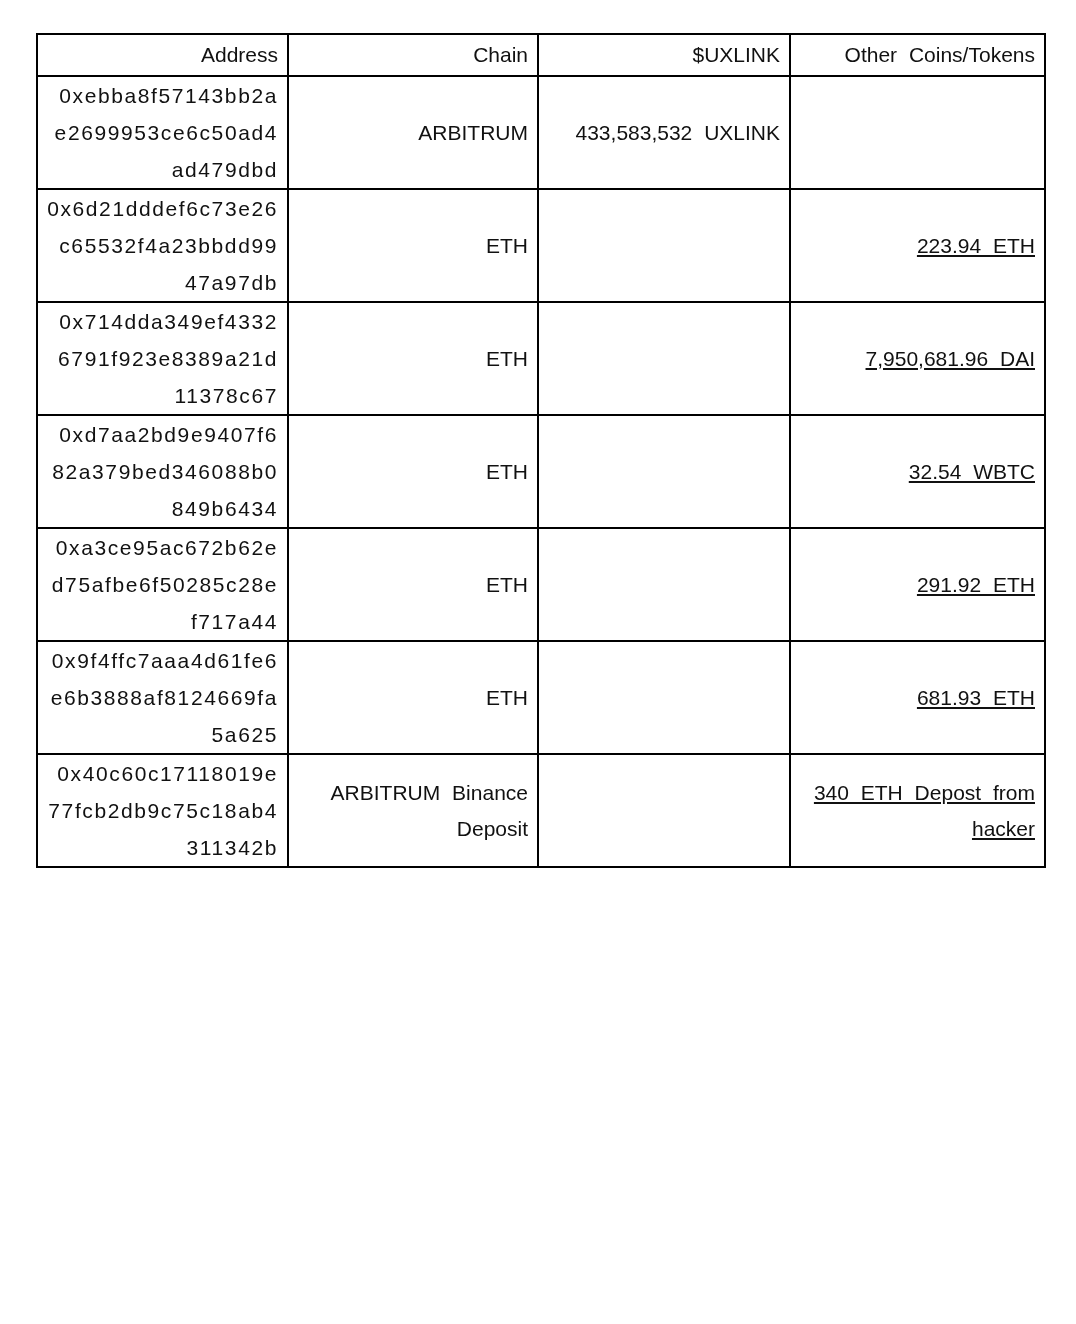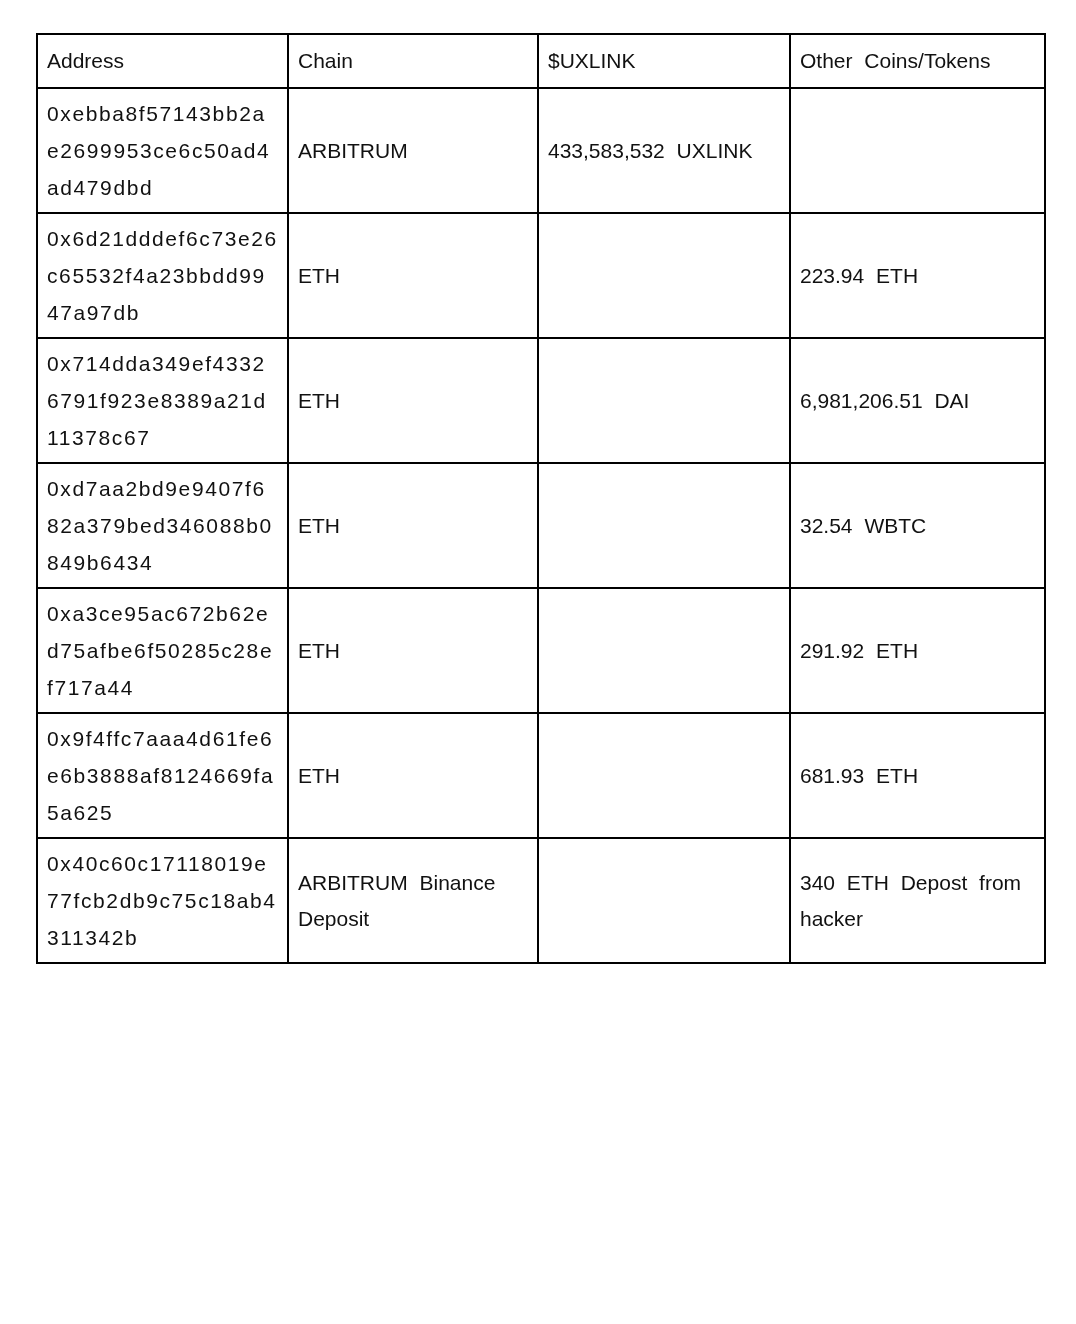--- a/index.html
+++ b/index.html
@@ -17,24 +17,24 @@
   table.holdings {
     position: absolute;
     left: 36px;
     top: 33px;
     width: 1008px;
     border-collapse: collapse;
     table-layout: fixed;
   }
   th, td {
     border: 2px solid #000000;
-    padding: 6px 9px;
+    padding: 0 9px;
     font-size: 21px;
     font-weight: 400;
-    text-align: left;
+    text-align: right;
     vertical-align: middle;
     overflow: hidden;
     word-spacing: 6px;
   }
   th {
     height: 40px;
     line-height: 24px;
   }
   td {
     height: 110px;
@@ -48,20 +48,21 @@
   }
   td.chain {
     white-space: pre-line;
   }
   td.uxlink {
     white-space: pre-line;
   }
   td.other {
     white-space: pre-line;
     word-break: break-word;
+    text-decoration: underline;
   }
 </style>
 </head>
 <body>
 
 <table class="holdings">
   <colgroup>
     <col style="width:251px">
     <col style="width:250px">
     <col style="width:252px">
@@ -85,21 +86,21 @@
       <tr>
     <td class="addr">0x6d21dddef6c73e26c65532f4a23bbdd9947a97db</td>
     <td class="chain">ETH</td>
     <td class="uxlink"></td>
     <td class="other">223.94 ETH</td>
   </tr>
       <tr>
     <td class="addr">0x714dda349ef43326791f923e8389a21d11378c67</td>
     <td class="chain">ETH</td>
     <td class="uxlink"></td>
-    <td class="other">6,981,206.51 DAI</td>
+    <td class="other">7,950,681.96 DAI</td>
   </tr>
       <tr>
     <td class="addr">0xd7aa2bd9e9407f682a379bed346088b0849b6434</td>
     <td class="chain">ETH</td>
     <td class="uxlink"></td>
     <td class="other">32.54 WBTC</td>
   </tr>
       <tr>
     <td class="addr">0xa3ce95ac672b62ed75afbe6f50285c28ef717a44</td>
     <td class="chain">ETH</td>

